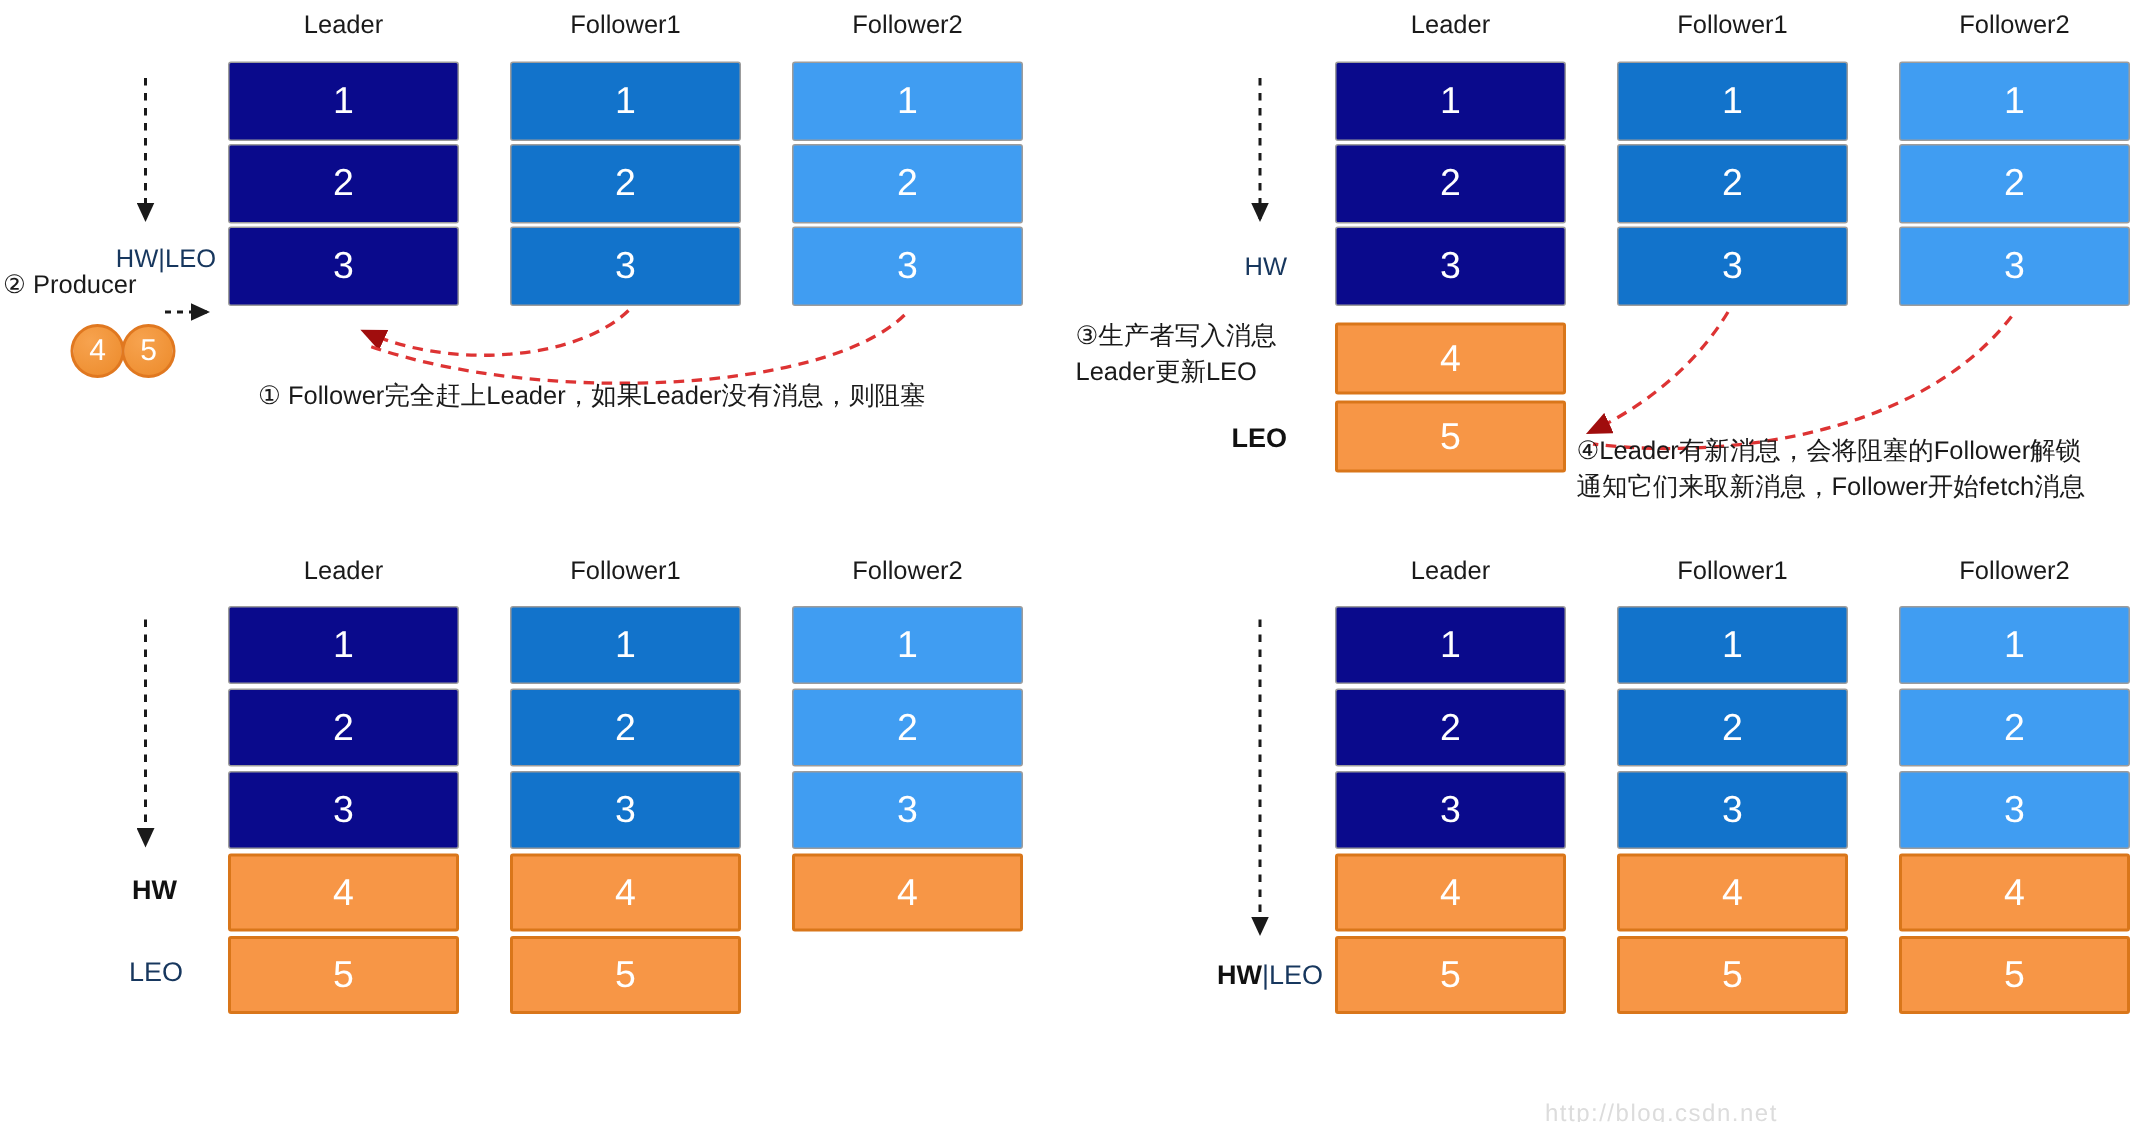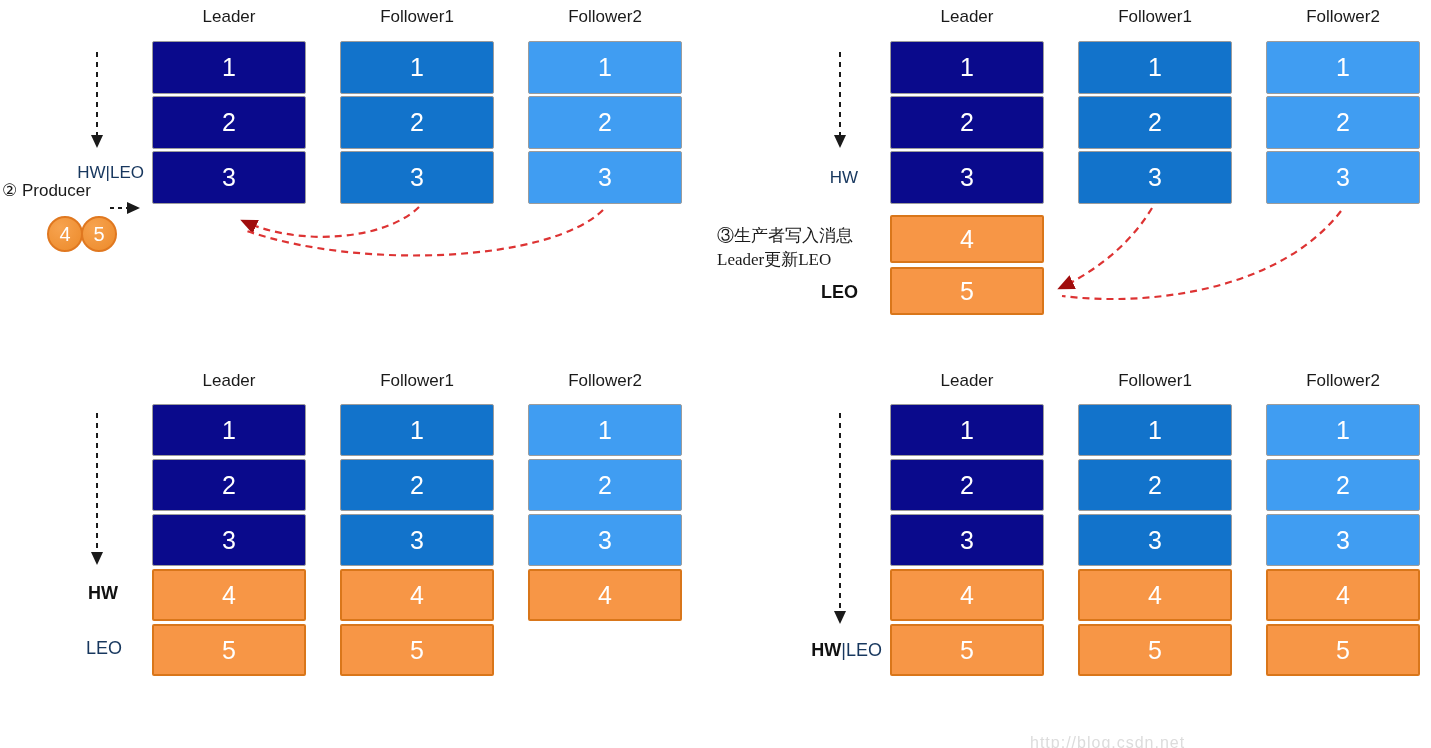--- a/index.html
+++ b/index.html
@@ -31,21 +31,21 @@
     border:2px solid #e07820;box-sizing:border-box;
     display:flex;align-items:center;justify-content:center;
     color:#fff;font-size:20px;
   }
   #lbl-p1-marker{left:38px;top:163px;width:106px;text-align:right;}
   #lbl-p1-producer{left:2px;top:180px;color:var(--text);}
   #circle-4{left:47px;top:216px;}
   #circle-5{left:81px;top:216px;}
   #cap-p1{left:172px;top:252px;}
   #lbl-p2-hw{left:770px;top:168px;width:88px;text-align:right;}
-  #note-p2{left:717px;top:224px;font-family:Liberation Serif, serif;}
+  #note-p2{left:717px;top:212px;}
   #lbl-p2-leo{left:770px;top:282px;width:88px;text-align:right;font-size:18px;font-weight:bold;color:#111;}
   #cap-p2{left:1051px;top:289px;line-height:24px;}
   #lbl-p3-hw{left:54px;top:583px;width:64px;text-align:right;font-size:18px;font-weight:bold;color:#111;}
   #lbl-p3-leo{left:54px;top:638px;width:68px;text-align:right;font-size:18px;}
   #cap-p3{left:75px;top:697px;}
   #lbl-p4-marker{left:788px;top:640px;width:94px;text-align:right;font-size:18px;}
   #cap-p4{left:818px;top:699px;}
   #watermark{position:absolute;left:1030px;top:734px;font-size:16px;color:#dcdcdc;letter-spacing:1px;}
 </style>
 </head>
@@ -70,25 +70,28 @@
     <path class="red-dash" d="M419 207 C385 240, 300 247, 243 221" stroke="#dd3333" stroke-width="2.2" fill="none" stroke-dasharray="7 5" marker-end="url(#mR)"></path>
     <path class="red-dash" d="M603 210 C550 262, 360 270, 247 231" stroke="#dd3333" stroke-width="2.2" fill="none" stroke-dasharray="7 5"></path>
     <path class="red-dash" d="M1152 208 C1128 248, 1090 274, 1060 288" stroke="#dd3333" stroke-width="2.2" fill="none" stroke-dasharray="7 5" marker-end="url(#mR)"></path>
     <path class="red-dash" d="M1341 211 C1280 290, 1150 307, 1062 296" stroke="#dd3333" stroke-width="2.2" fill="none" stroke-dasharray="7 5"></path>
   </svg>
 
   <div class="lbl" id="lbl-p1-marker">HW|LEO</div>
   <div class="lbl" id="lbl-p1-producer">② Producer</div>
   <div class="circle" id="circle-4">4</div>
   <div class="circle" id="circle-5">5</div>
+  <div class="cap" id="cap-p1">① Follower完全赶上Leader，如果Leader没有消息，则阻塞</div>
 
   <div class="lbl" id="lbl-p2-hw">HW</div>
   <div class="note" id="note-p2">③生产者写入消息
 Leader更新LEO</div>
   <div class="lbl" id="lbl-p2-leo">LEO</div>
+  <div class="cap" id="cap-p2">④Leader有新消息，会将阻塞的Follower解锁
+通知它们来取新消息，Follower开始fetch消息</div>
 
   <div class="lbl" id="lbl-p3-hw">HW</div>
   <div class="lbl" id="lbl-p3-leo">LEO</div>
 
   <div class="lbl" id="lbl-p4-marker"><span class="bold-part">HW</span><span>|LEO</span></div>
 
   <div id="watermark">http://blog.csdn.net</div>
 <div class="col-header" style="left: 152px; top: 7px;">Leader</div>
     <div class="block" style="left: 152px; top: 41px; height: 53px; background: rgb(10, 10, 140); border-color: rgb(156, 156, 156);">1</div>
     <div class="block" style="left: 152px; top: 96px; height: 53px; background: rgb(10, 10, 140); border-color: rgb(156, 156, 156);">2</div>

